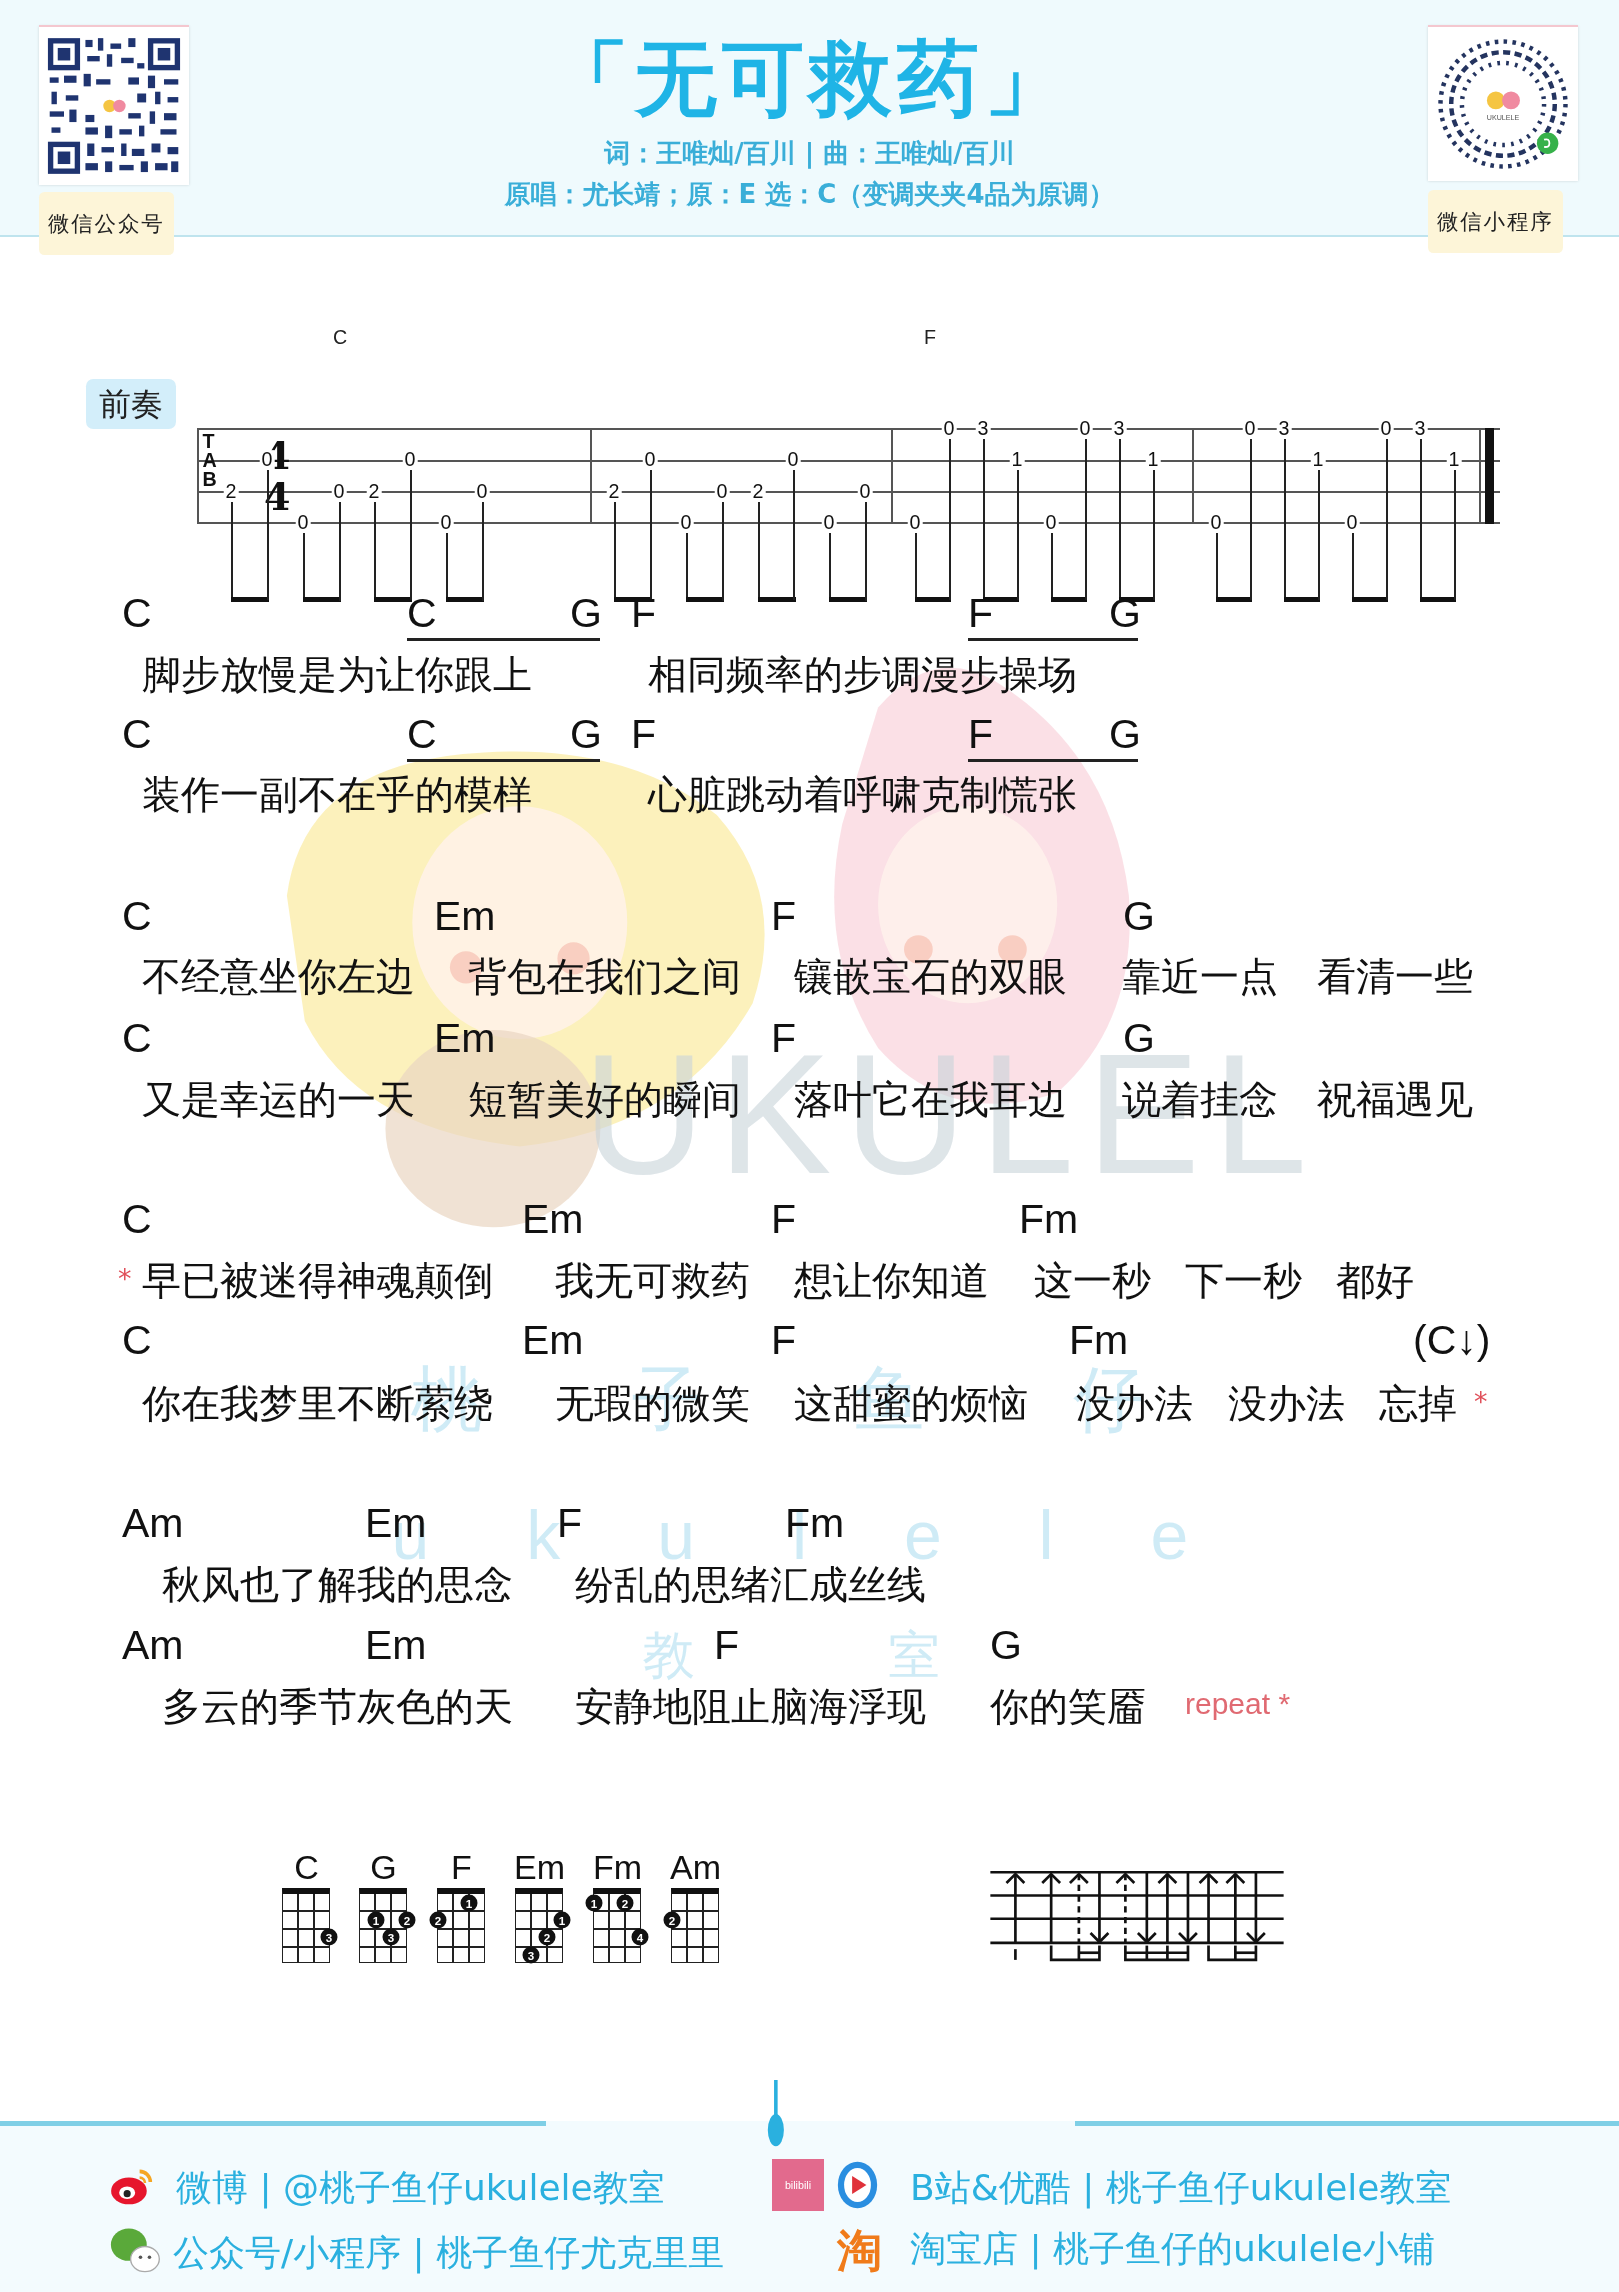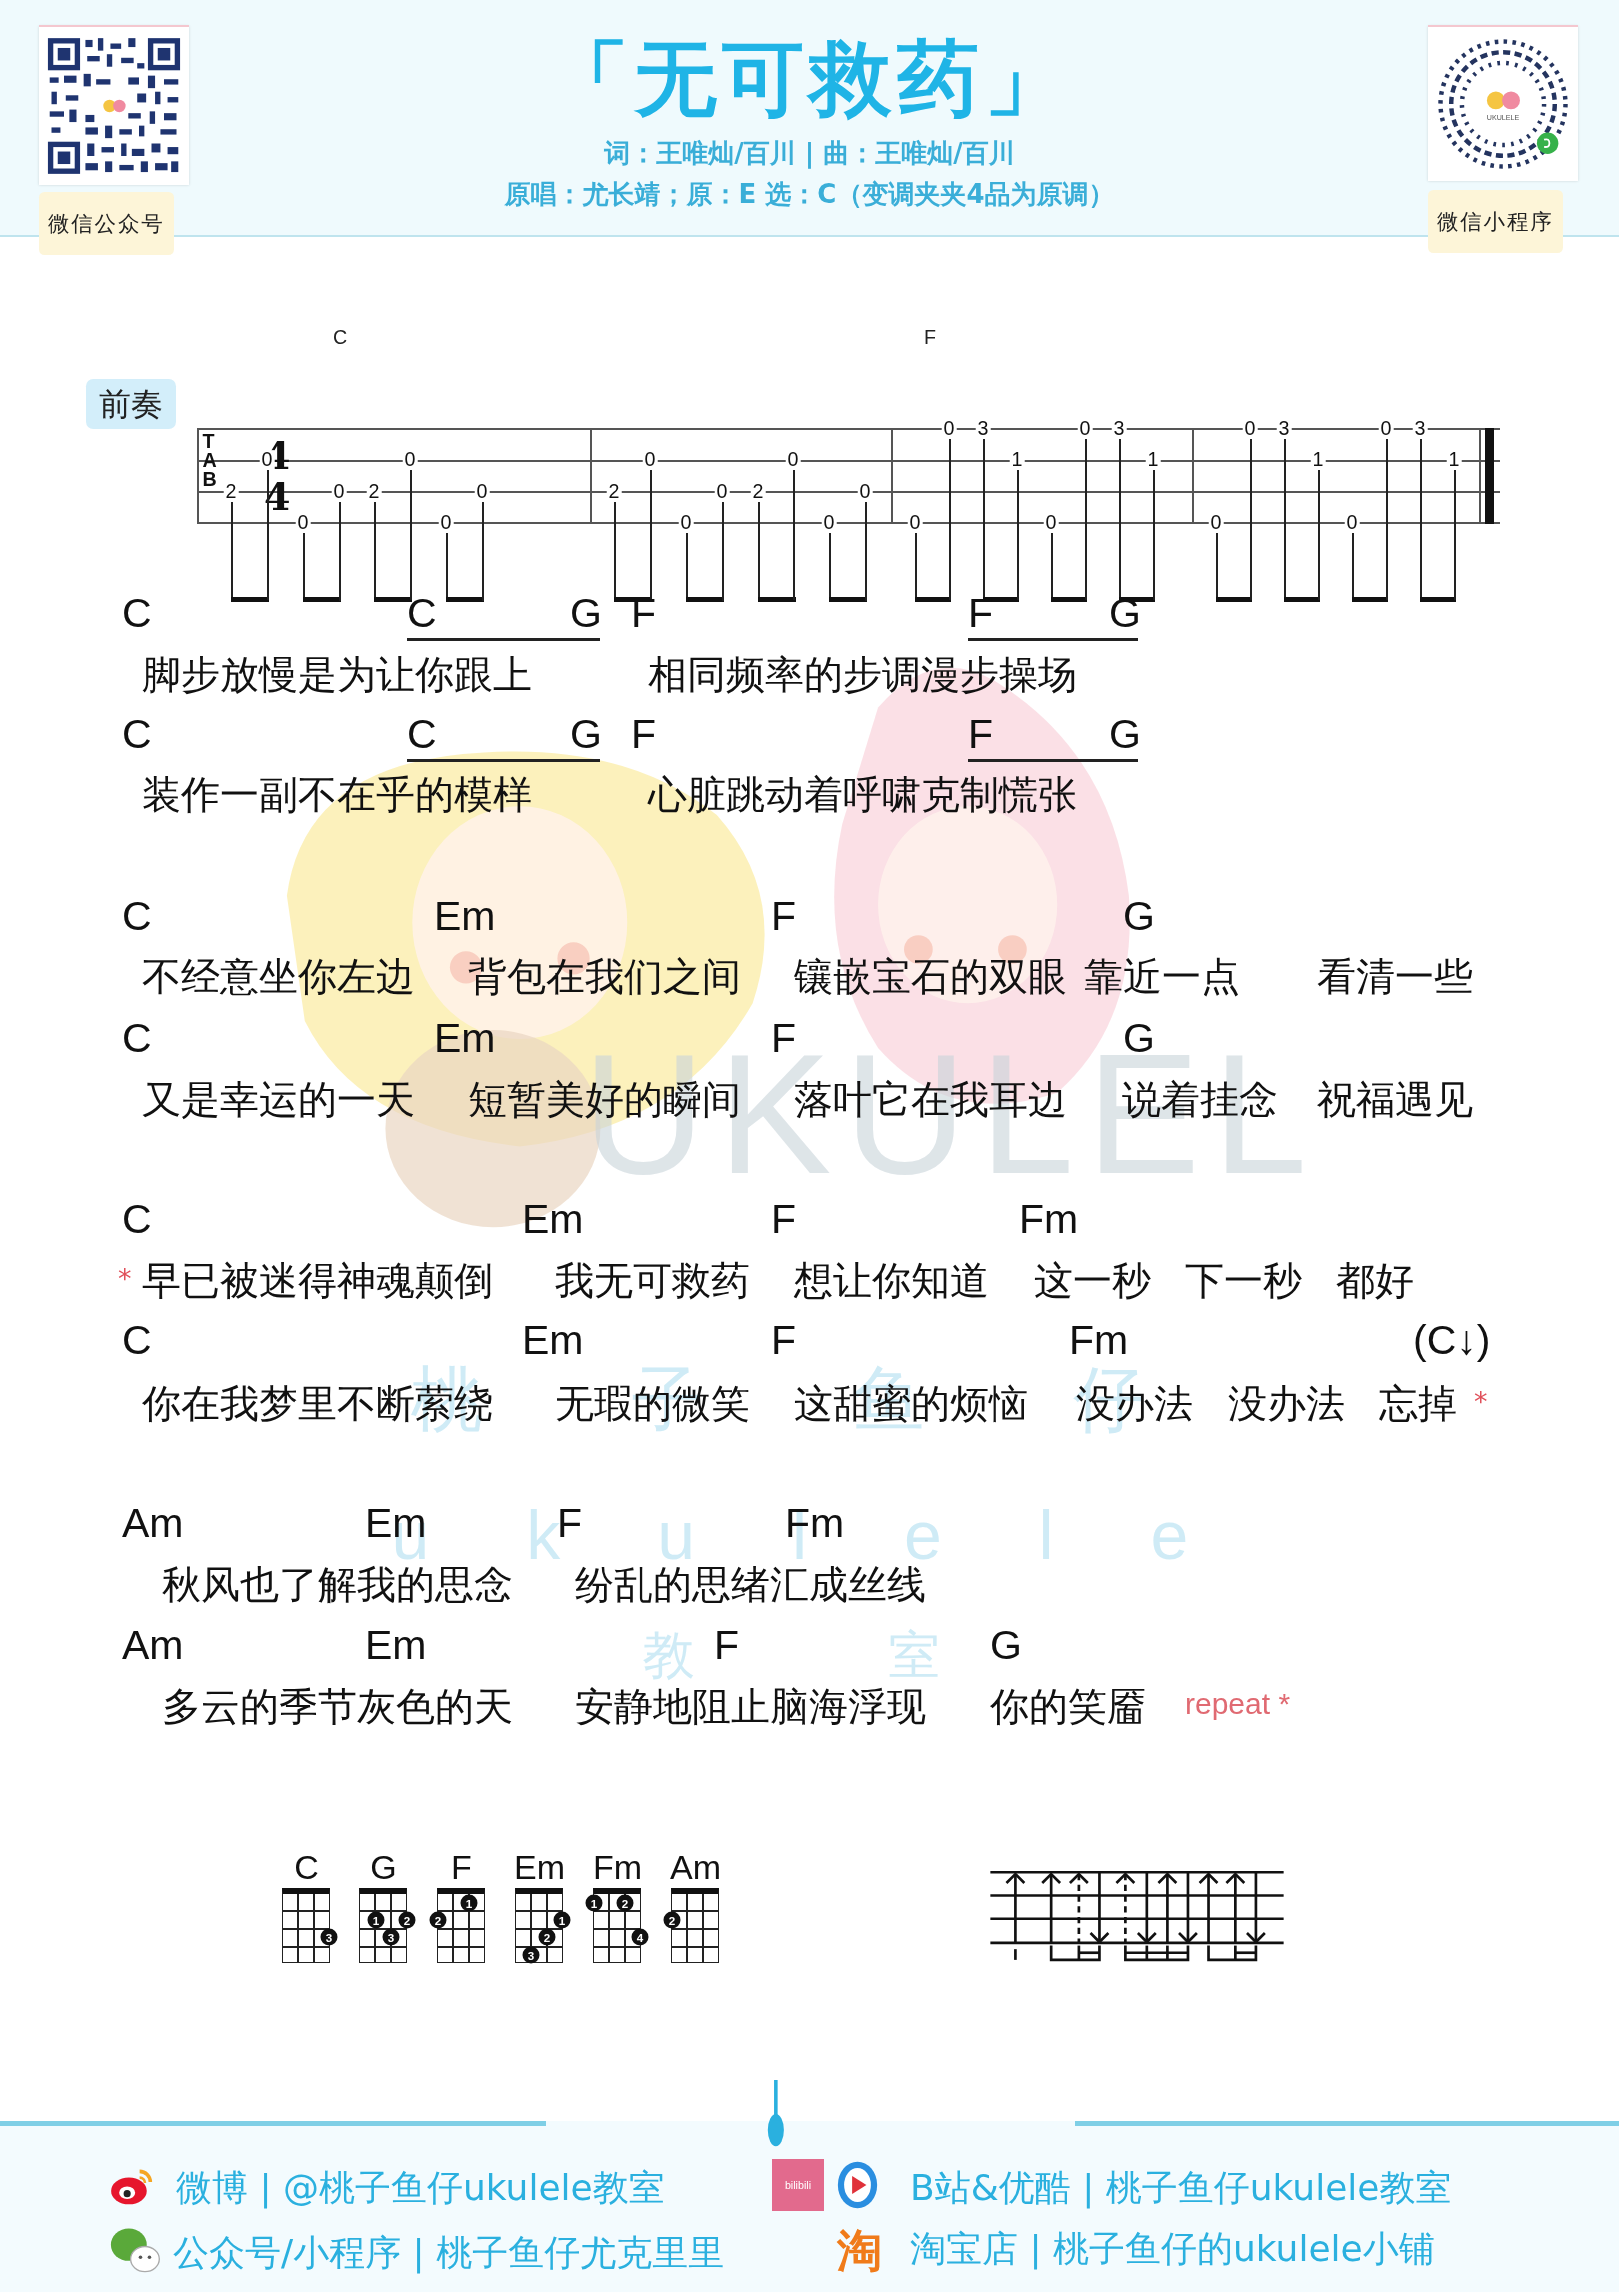--- a/index.html
+++ b/index.html
@@ -274,21 +274,21 @@
 <div class="abs lyric" style="left:142px;top:768px;">装作一副不在乎的模样</div>
 <div class="abs lyric" style="left:648px;top:768px;">心脏跳动着呼啸克制慌张</div>
 
 <div class="abs chord" style="left:122px;top:894px;">C</div>
 <div class="abs chord" style="left:434px;top:894px;">Em</div>
 <div class="abs chord" style="left:771px;top:894px;">F</div>
 <div class="abs chord" style="left:1123px;top:894px;">G</div>
 <div class="abs lyric" style="left:142px;top:950px;">不经意坐你左边</div>
 <div class="abs lyric" style="left:468px;top:950px;">背包在我们之间</div>
 <div class="abs lyric" style="left:794px;top:950px;">镶嵌宝石的双眼</div>
-<div class="abs lyric" style="left:1084px;top:950px;">靠近一点</div>
+<div class="abs lyric" style="left:1122px;top:950px;">靠近一点</div>
 <div class="abs lyric" style="left:1317px;top:950px;">看清一些</div>
 
 <div class="abs chord" style="left:122px;top:1016px;">C</div>
 <div class="abs chord" style="left:434px;top:1016px;">Em</div>
 <div class="abs chord" style="left:771px;top:1016px;">F</div>
 <div class="abs chord" style="left:1123px;top:1016px;">G</div>
 <div class="abs lyric" style="left:142px;top:1073px;">又是幸运的一天</div>
 <div class="abs lyric" style="left:468px;top:1073px;">短暂美好的瞬间</div>
 <div class="abs lyric" style="left:794px;top:1073px;">落叶它在我耳边</div>
 <div class="abs lyric" style="left:1122px;top:1073px;">说着挂念</div>

